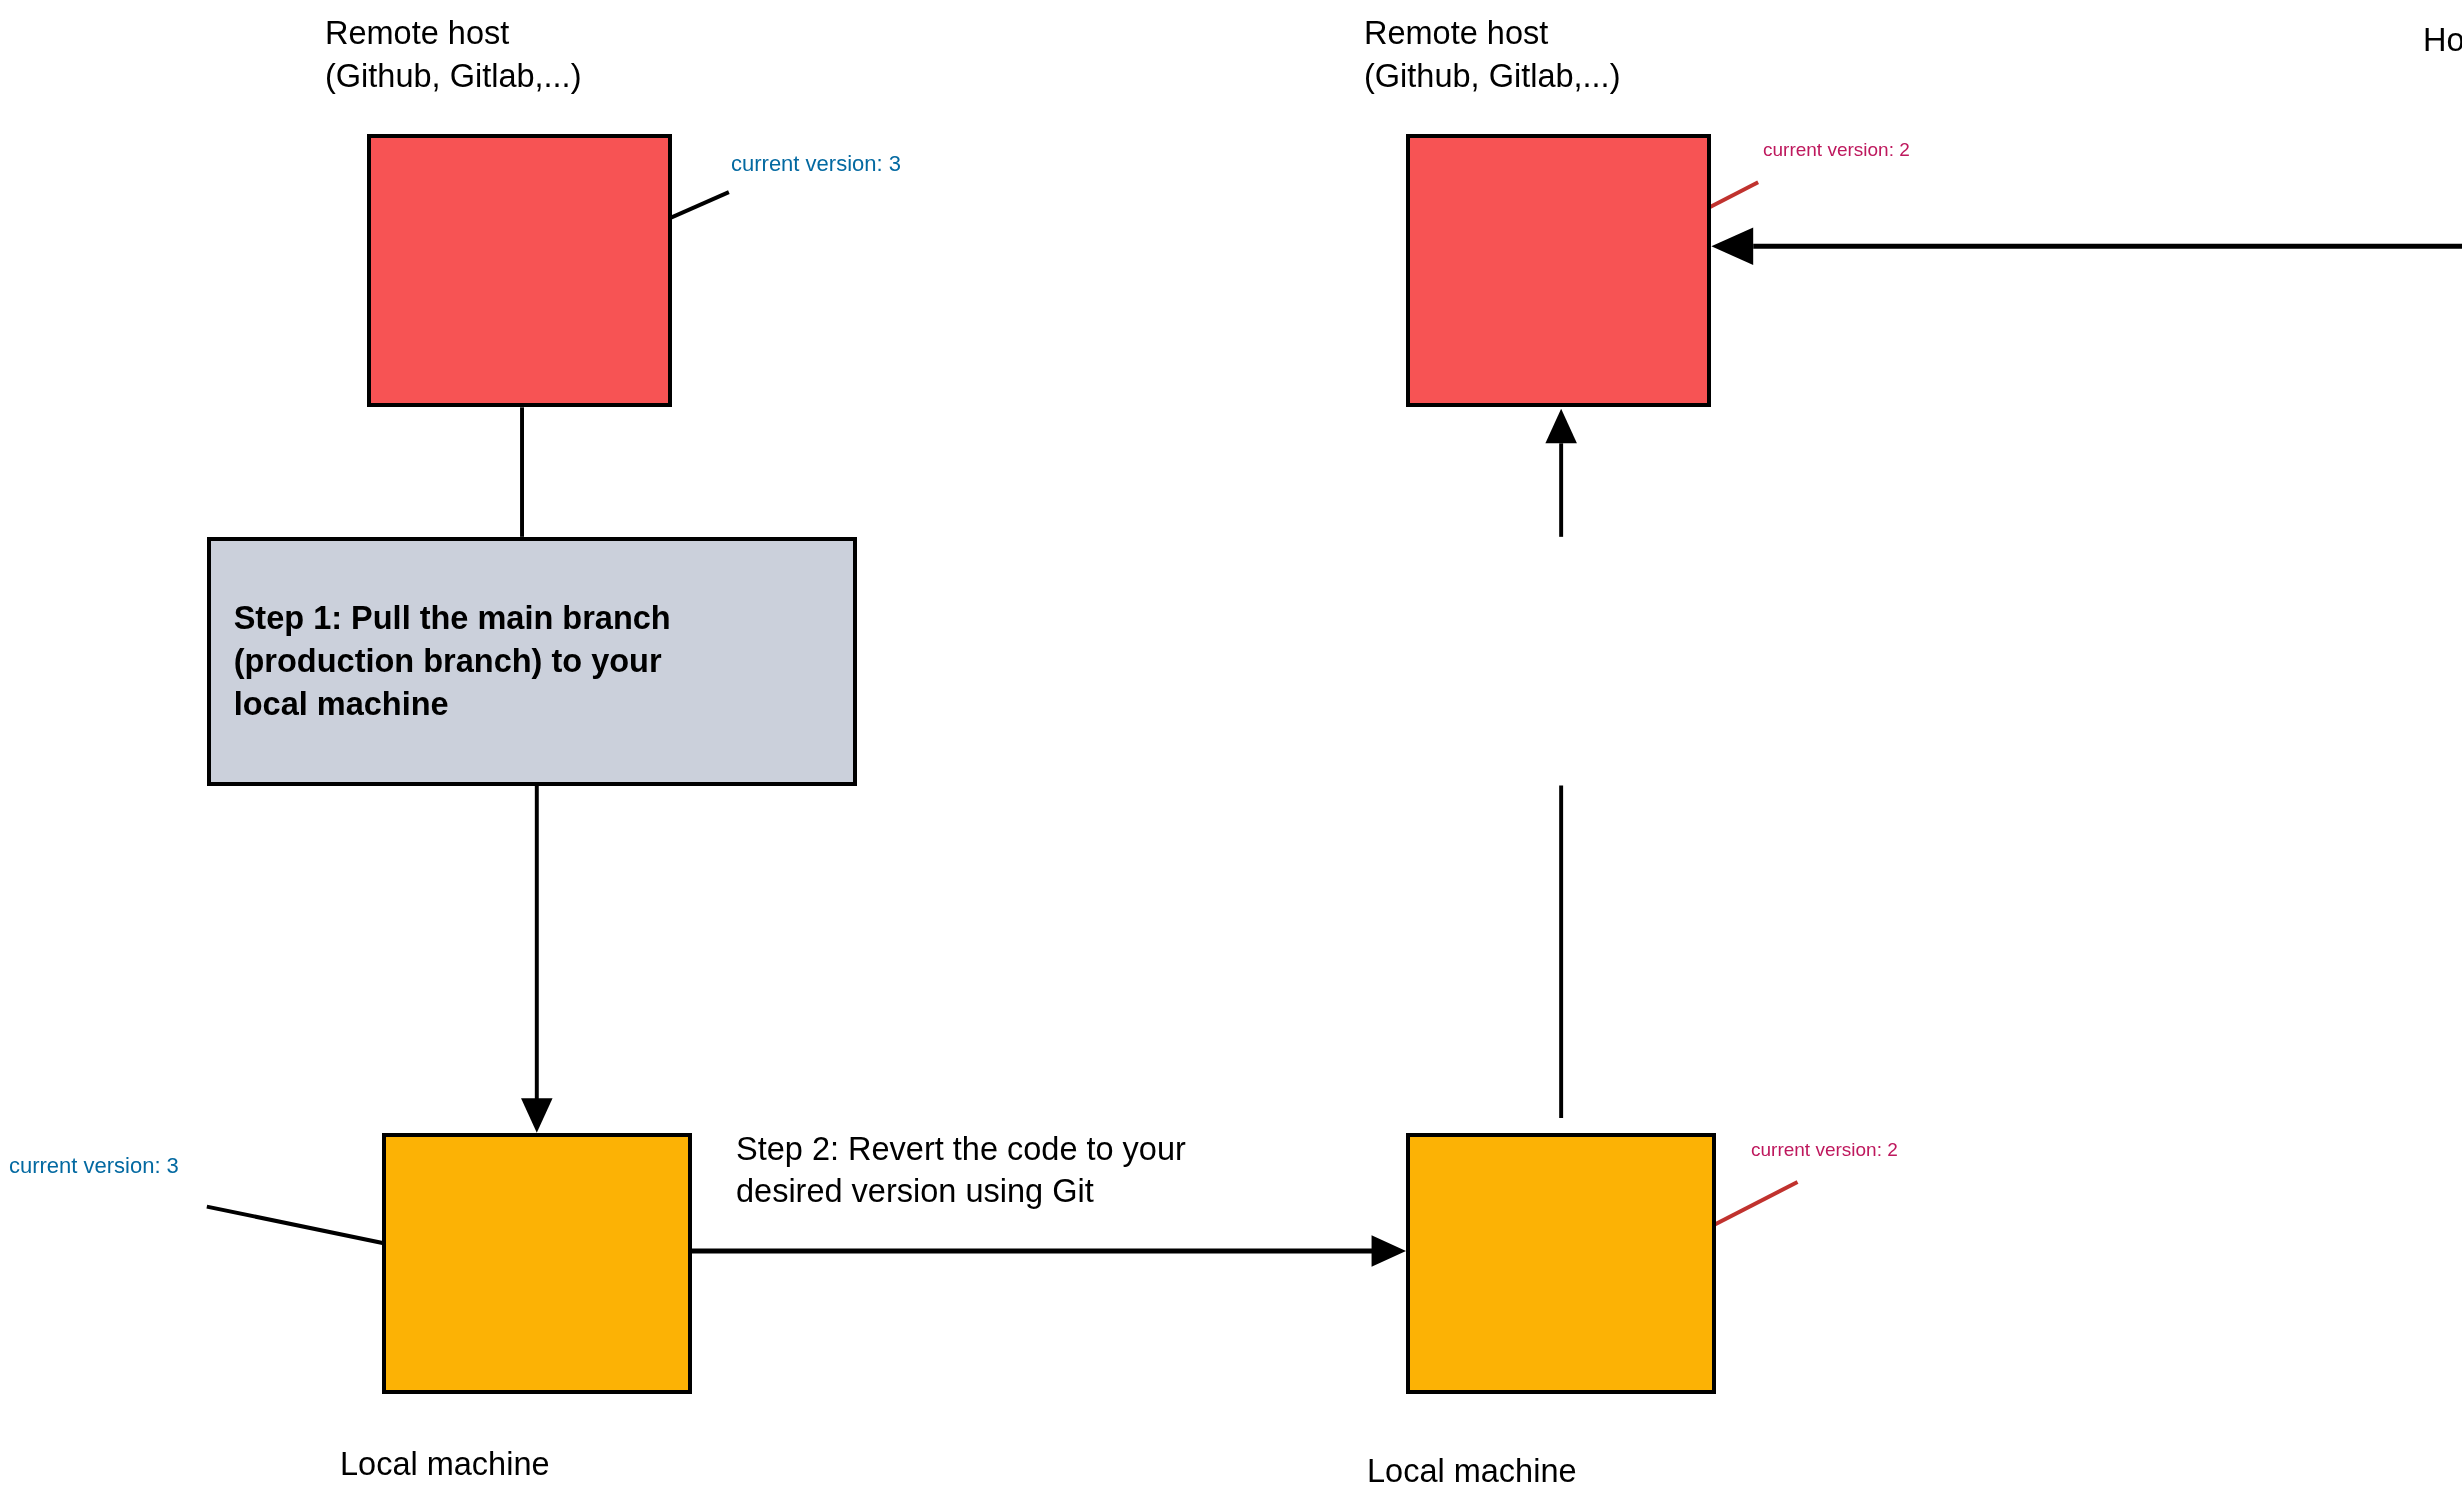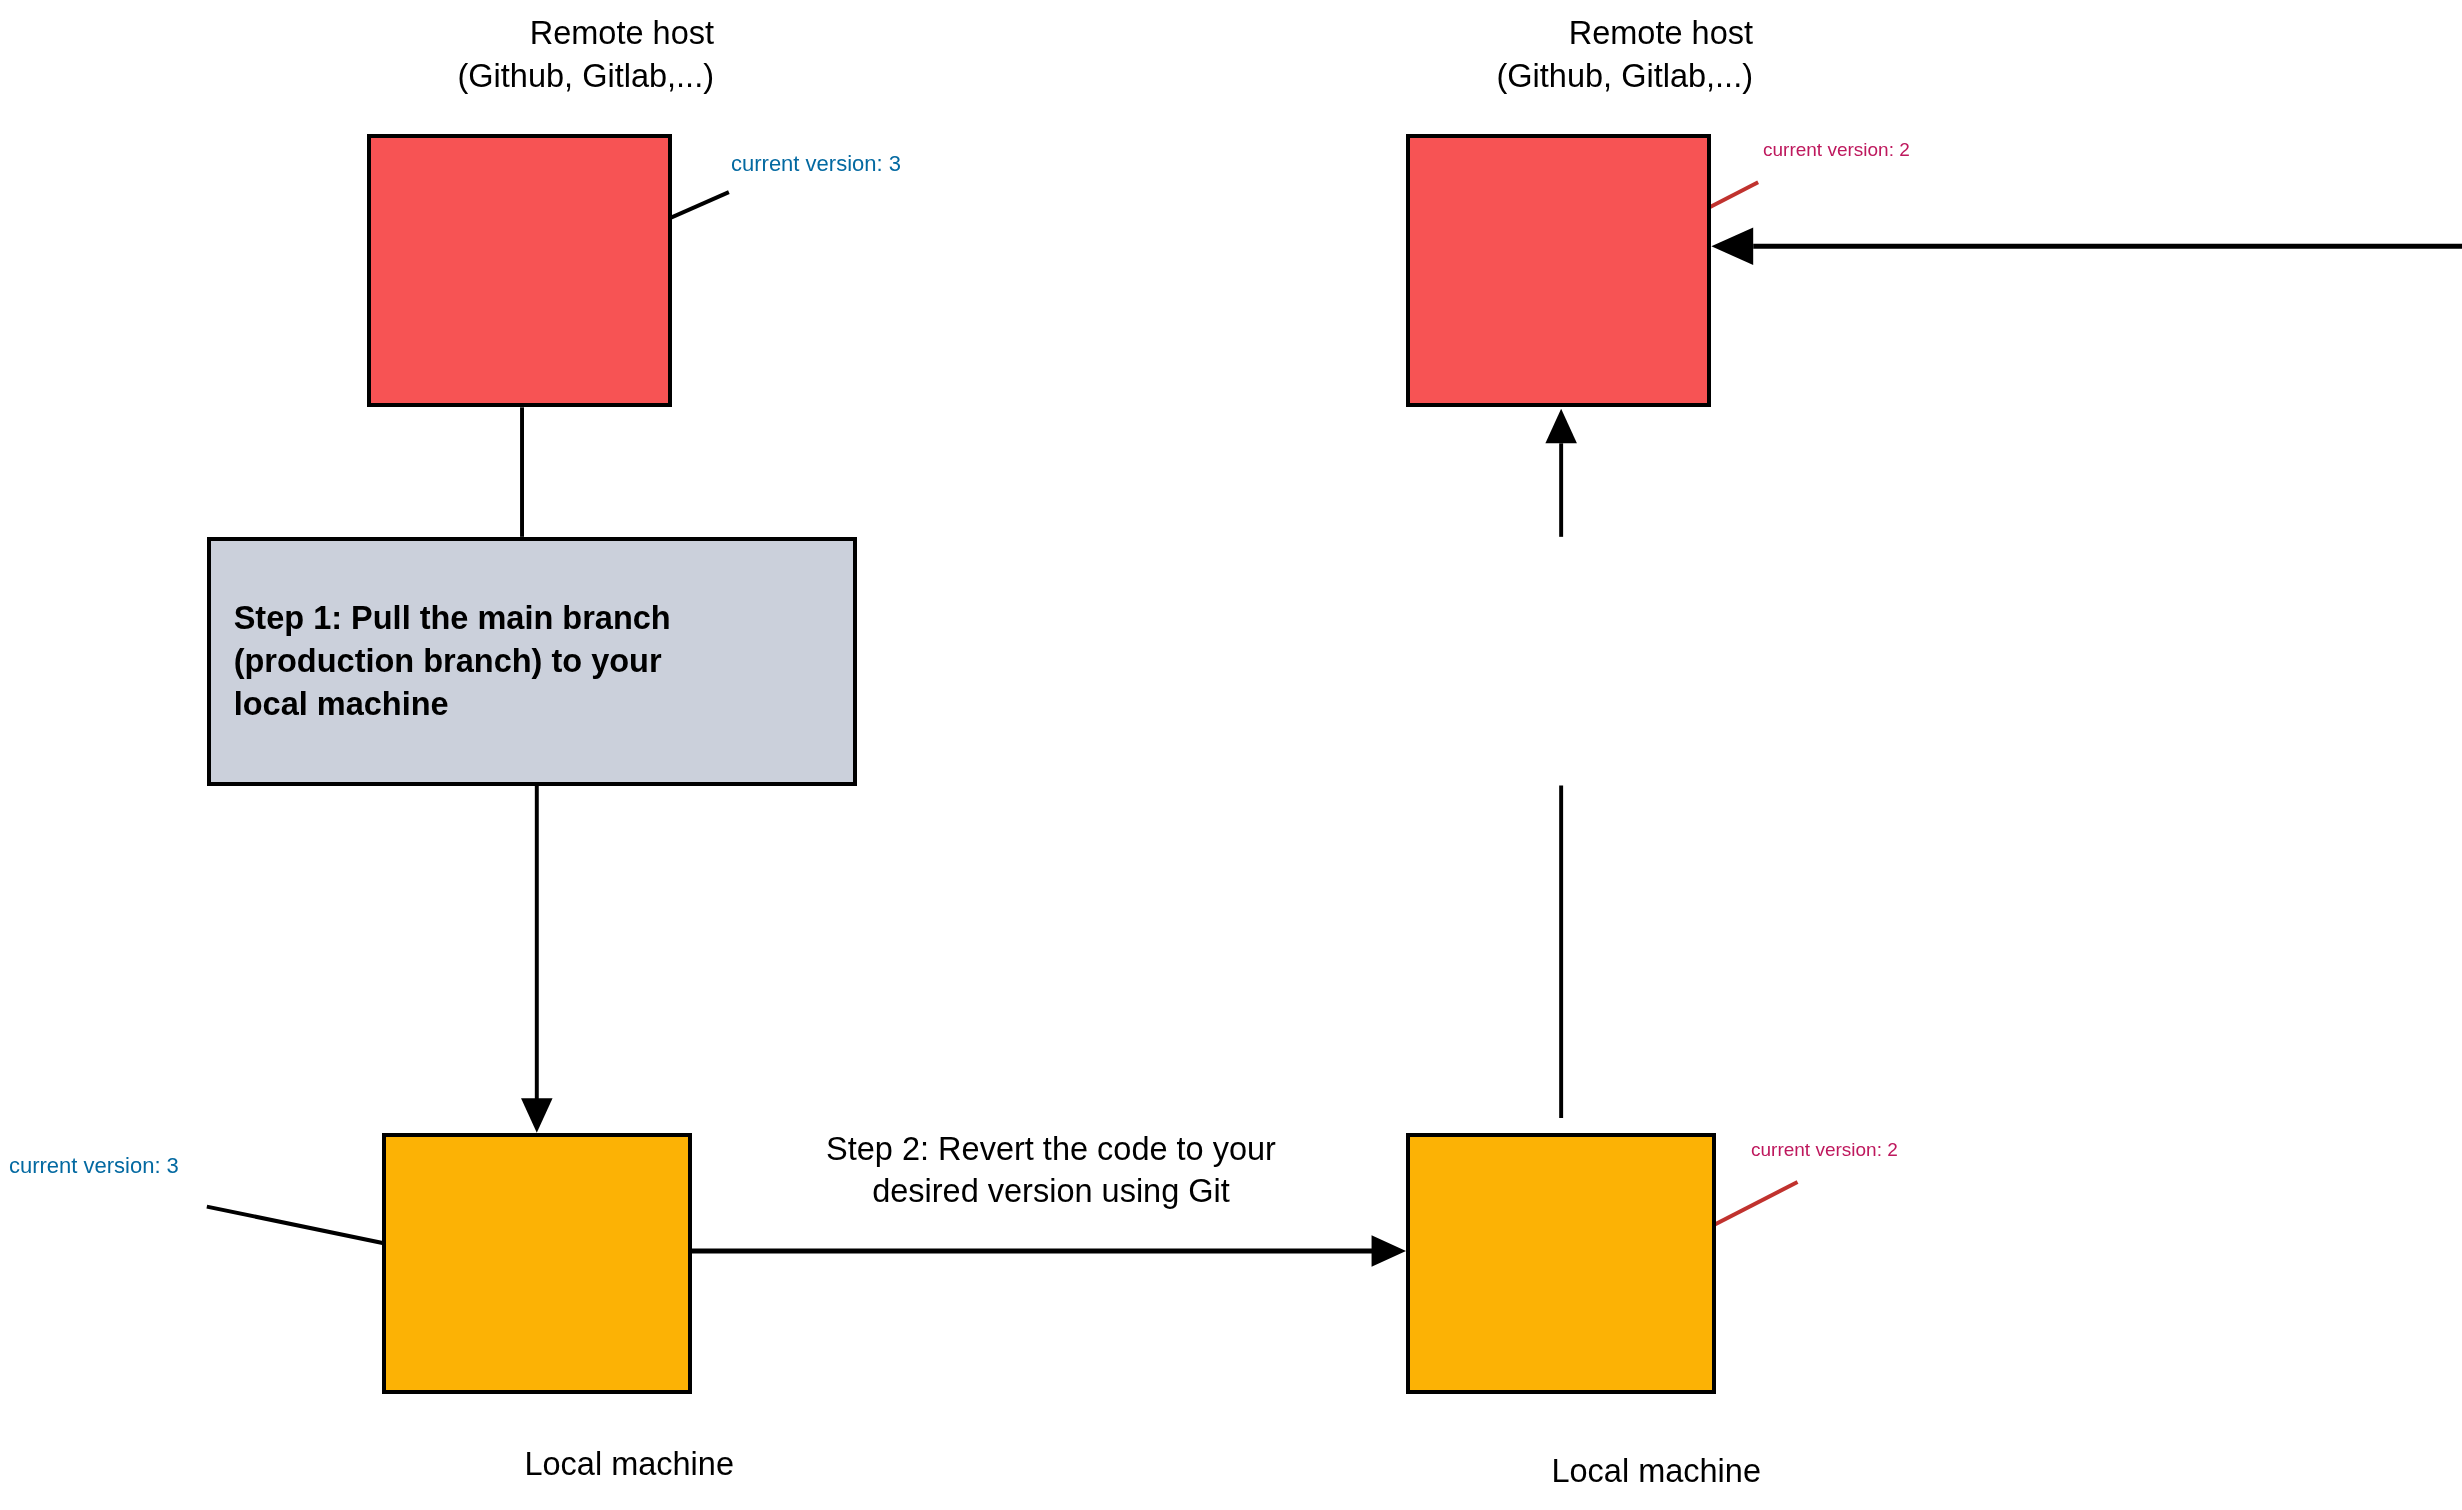--- a/index.html
+++ b/index.html
@@ -43,23 +43,22 @@
     text-align: left;
   }
 
   
   .caption {
     position: absolute;
     font-size: 32.5px;
     line-height: 1.3;
     color: #000000;
     white-space: pre-line;
-    text-align: center;
   }
-  .caption.center { text-align: right; }
+  .caption.center { text-align: left; }
 
   
   .annot-red {
     position: absolute;
     font-size: 19px;
     line-height: 1.25;
     color: #be185d;
     white-space: nowrap;
   }
   .annot-black {

